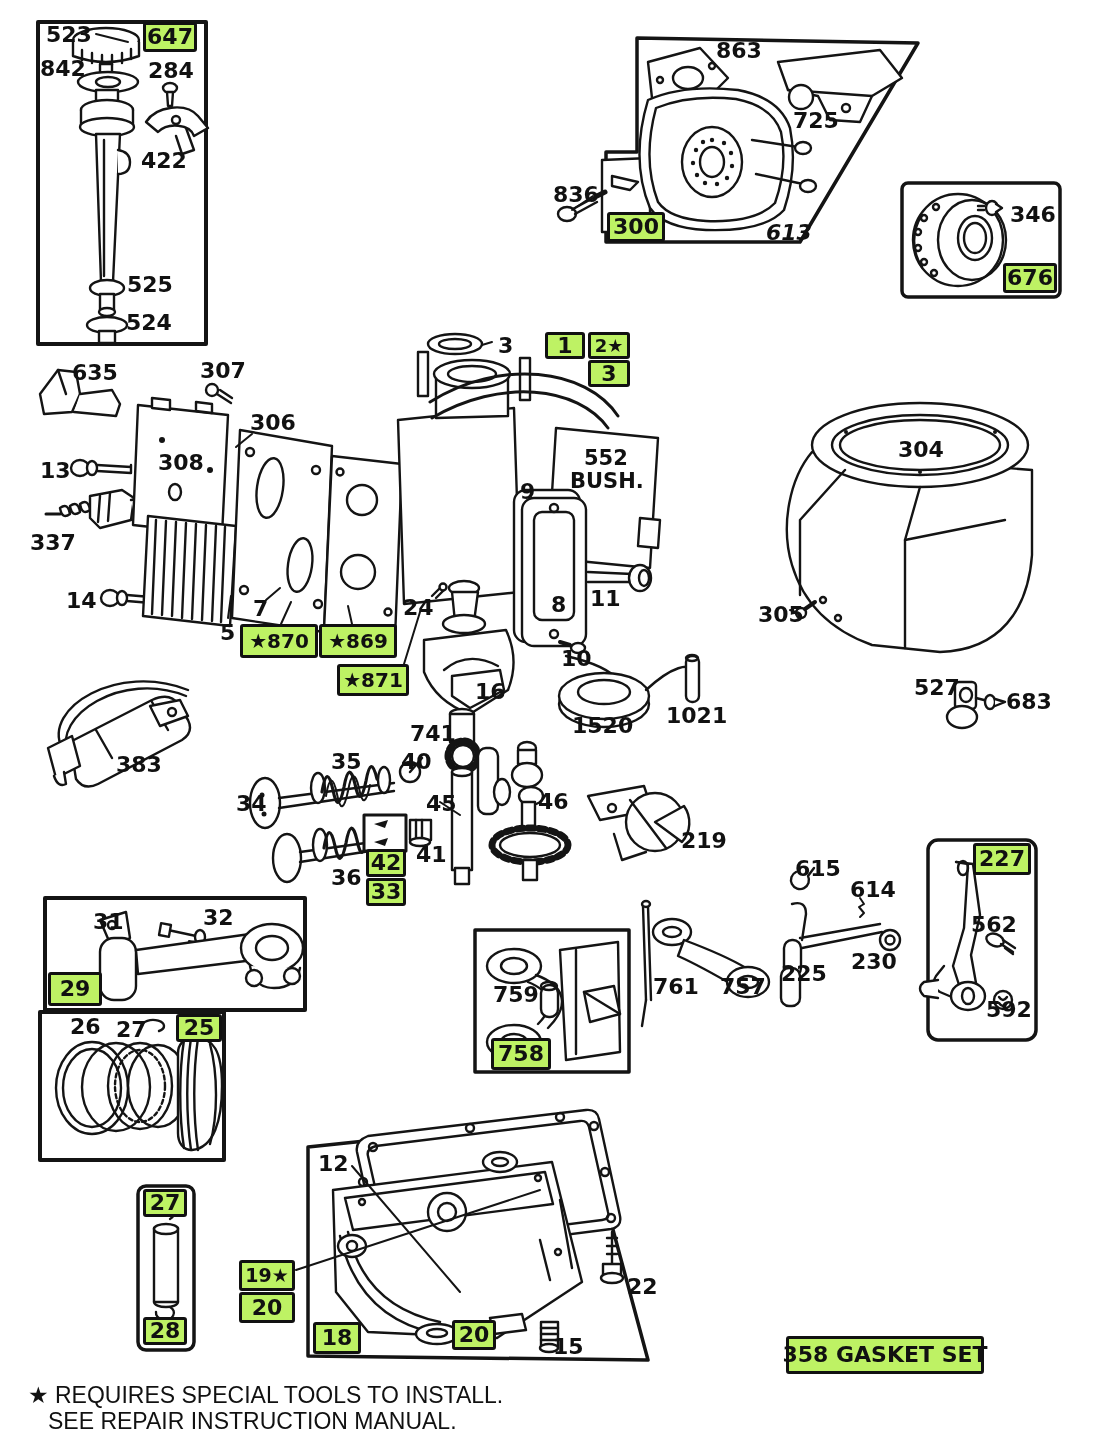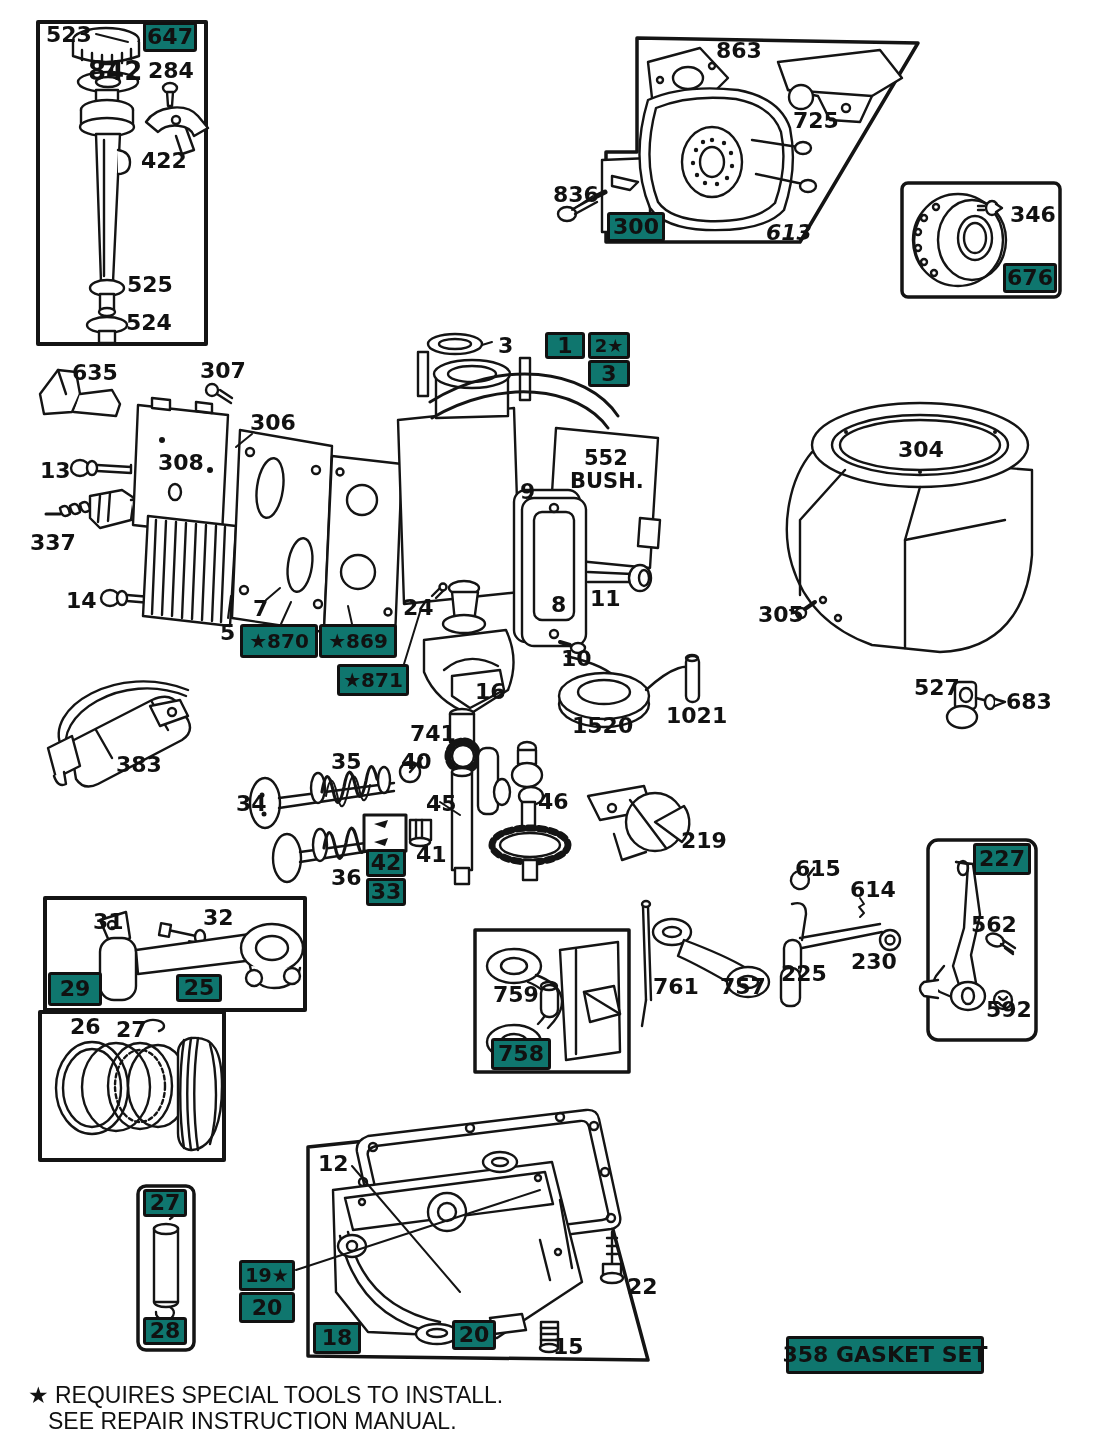--- a/index.html
+++ b/index.html
@@ -1,20 +1,20 @@
 <!DOCTYPE html>
 <html><head>
 <meta charset="utf-8">
 <style>
   html,body{margin:0;padding:0;background:#fff;}
   #page{position:relative;width:1096px;height:1455px;background:#fff;overflow:hidden;
         font-family:"DejaVu Sans",sans-serif;color:#111;}
   #art{position:absolute;left:0;top:0;}
   .lbl{position:absolute;font-weight:700;font-size:22px;line-height:1;white-space:nowrap;color:#111;}
-  .lbl.framed{display:flex;align-items:center;justify-content:center;background:#0f766e;
+  .lbl.framed{display:flex;align-items:center;justify-content:center;background:#bef264;
               border:3px solid #111;border-radius:3px;box-sizing:border-box;}
   #footnote{position:absolute;left:28px;top:1382px;font-family:"Liberation Sans",sans-serif;
             font-size:23px;font-weight:400;line-height:1.15;color:#111;}
   #assemblies-note{position:absolute;left:534px;top:1386px;font-family:"Liberation Sans",sans-serif;
             font-size:24px;font-weight:400;color:#111;}
   svg *{vector-effect:none;}
 </style>
 </head>
 <body>
 
@@ -452,21 +452,21 @@
     <path d="M440,802 L460,815"></path>
     <path d="M281,624 L291,602"></path>
     <path d="M352,624 L348,606"></path>
     <path d="M404,664 L420,612"></path>
     <path d="M236,447 L252,434"></path>
   </g>
 </svg>
 
 <div id="labels">
       <div class="lbl" style="left: 46px; top: 24px; font-size: 22px;">523</div>
-      <div class="lbl" style="left: 40px; top: 58px; font-size: 26px; padding-left: 48px;">842</div>
+      <div class="lbl" style="left: 40px; top: 58px; font-size: 22px;">842</div>
       <div class="lbl" style="left: 148px; top: 60px; font-size: 22px;">284</div>
       <div class="lbl" style="left: 141px; top: 150px; font-size: 22px;">422</div>
       <div class="lbl" style="left: 127px; top: 274px; font-size: 22px;">525</div>
       <div class="lbl" style="left: 126px; top: 312px; font-size: 22px;">524</div>
       <div class="lbl framed" style="left: 143px; top: 22px; width: 54px; height: 30px; font-size: 22px;">647</div>
       <div class="lbl" style="left: 716px; top: 40px; font-size: 22px;">863</div>
       <div class="lbl" style="left: 793px; top: 110px; font-size: 22px;">725</div>
       <div class="lbl" style="left: 553px; top: 184px; font-size: 22px;">836</div>
       <div class="lbl framed" style="left: 607px; top: 212px; width: 58px; height: 30px; font-size: 22px;">300</div>
       <div class="lbl" style="left: 766px; top: 222px; font-size: 22px; font-style: italic;">613</div>
@@ -519,21 +519,21 @@
       <div class="lbl" style="left: 851px; top: 951px; font-size: 22px;">230</div>
       <div class="lbl" style="left: 781px; top: 963px; font-size: 22px;">225</div>
       <div class="lbl" style="left: 653px; top: 976px; font-size: 22px;">761</div>
       <div class="lbl" style="left: 720px; top: 976px; font-size: 22px;">757</div>
       <div class="lbl framed" style="left: 973px; top: 843px; width: 58px; height: 32px; font-size: 22px;">227</div>
       <div class="lbl" style="left: 971px; top: 914px; font-size: 22px;">562</div>
       <div class="lbl" style="left: 986px; top: 999px; font-size: 22px;">592</div>
       <div class="lbl framed" style="left: 48px; top: 972px; width: 54px; height: 34px; font-size: 22px;">29</div>
       <div class="lbl" style="left: 93px; top: 911px; font-size: 22px;">31</div>
       <div class="lbl" style="left: 203px; top: 907px; font-size: 22px;">32</div>
-      <div class="lbl framed" style="left: 176px; top: 974px; width: 46px; height: 28px; font-size: 22px;">25</div>
+      <div class="lbl framed" style="left: 176px; top: 1014px; width: 46px; height: 28px; font-size: 22px;">25</div>
       <div class="lbl" style="left: 70px; top: 1016px; font-size: 22px;">26</div>
       <div class="lbl" style="left: 116px; top: 1019px; font-size: 22px;">27</div>
       <div class="lbl framed" style="left: 491px; top: 1038px; width: 60px; height: 32px; font-size: 22px;">758</div>
       <div class="lbl" style="left: 493px; top: 984px; font-size: 22px;">759</div>
       <div class="lbl" style="left: 318px; top: 1153px; font-size: 22px;">12</div>
       <div class="lbl framed" style="left: 239px; top: 1260px; width: 56px; height: 31px; font-size: 19px;">19★</div>
       <div class="lbl framed" style="left: 239px; top: 1292px; width: 56px; height: 31px; font-size: 22px;">20</div>
       <div class="lbl framed" style="left: 313px; top: 1322px; width: 48px; height: 32px; font-size: 22px;">18</div>
       <div class="lbl framed" style="left: 452px; top: 1320px; width: 44px; height: 30px; font-size: 22px;">20</div>
       <div class="lbl" style="left: 627px; top: 1276px; font-size: 22px;">22</div>

